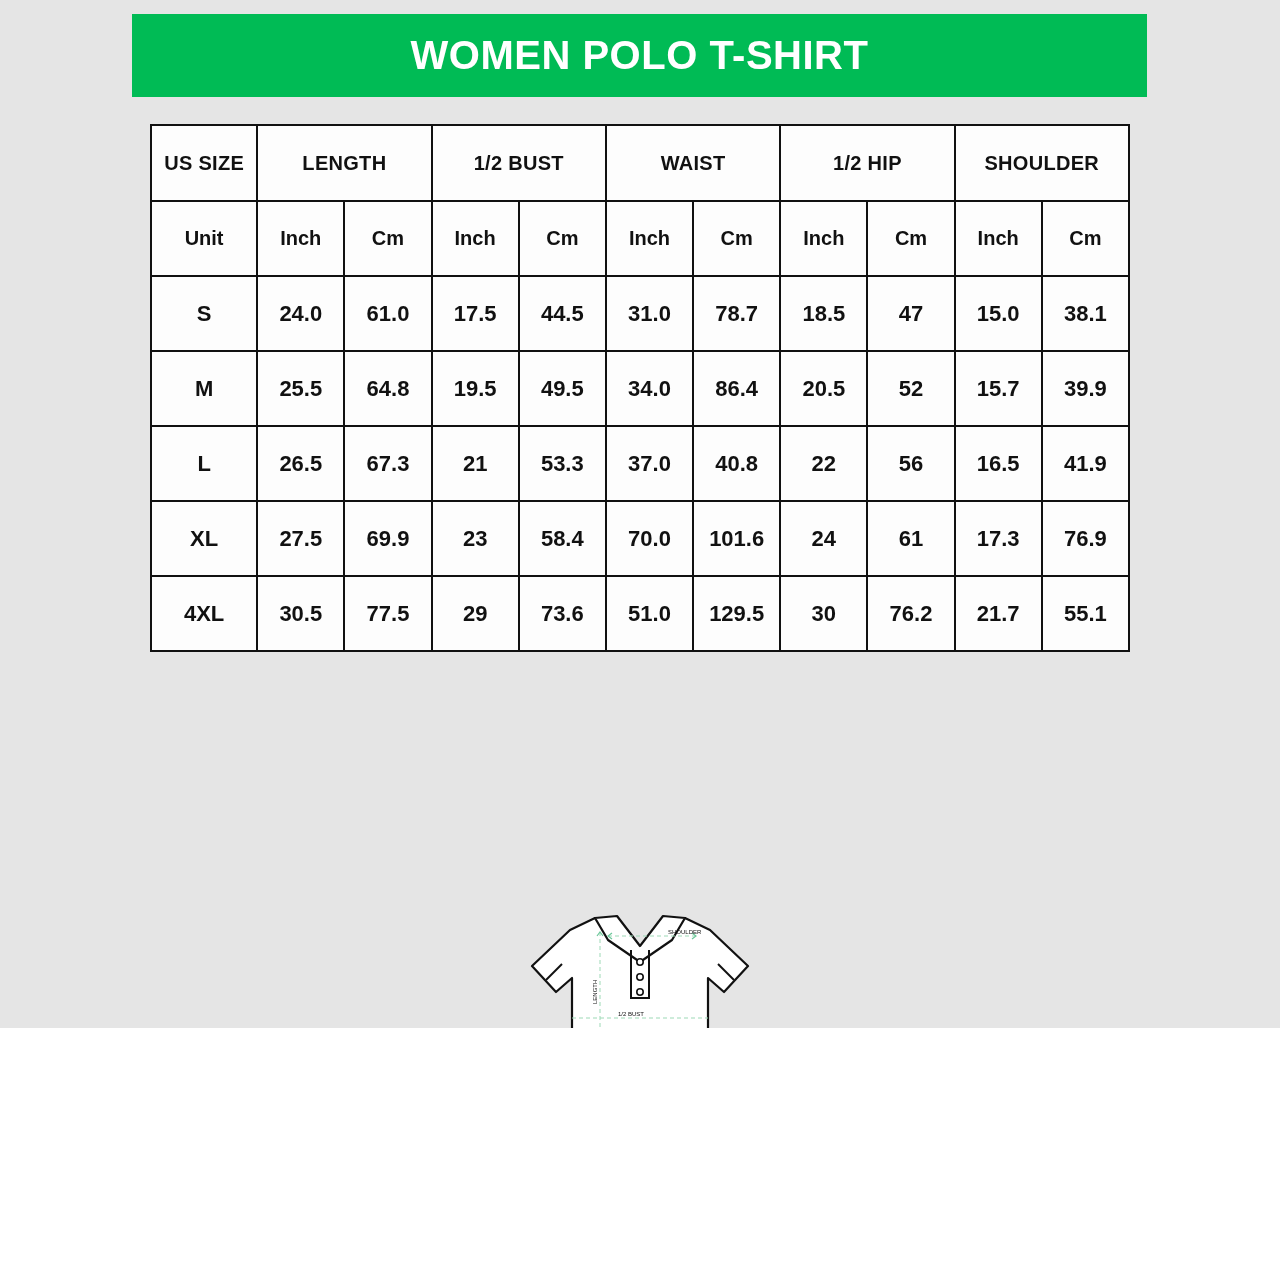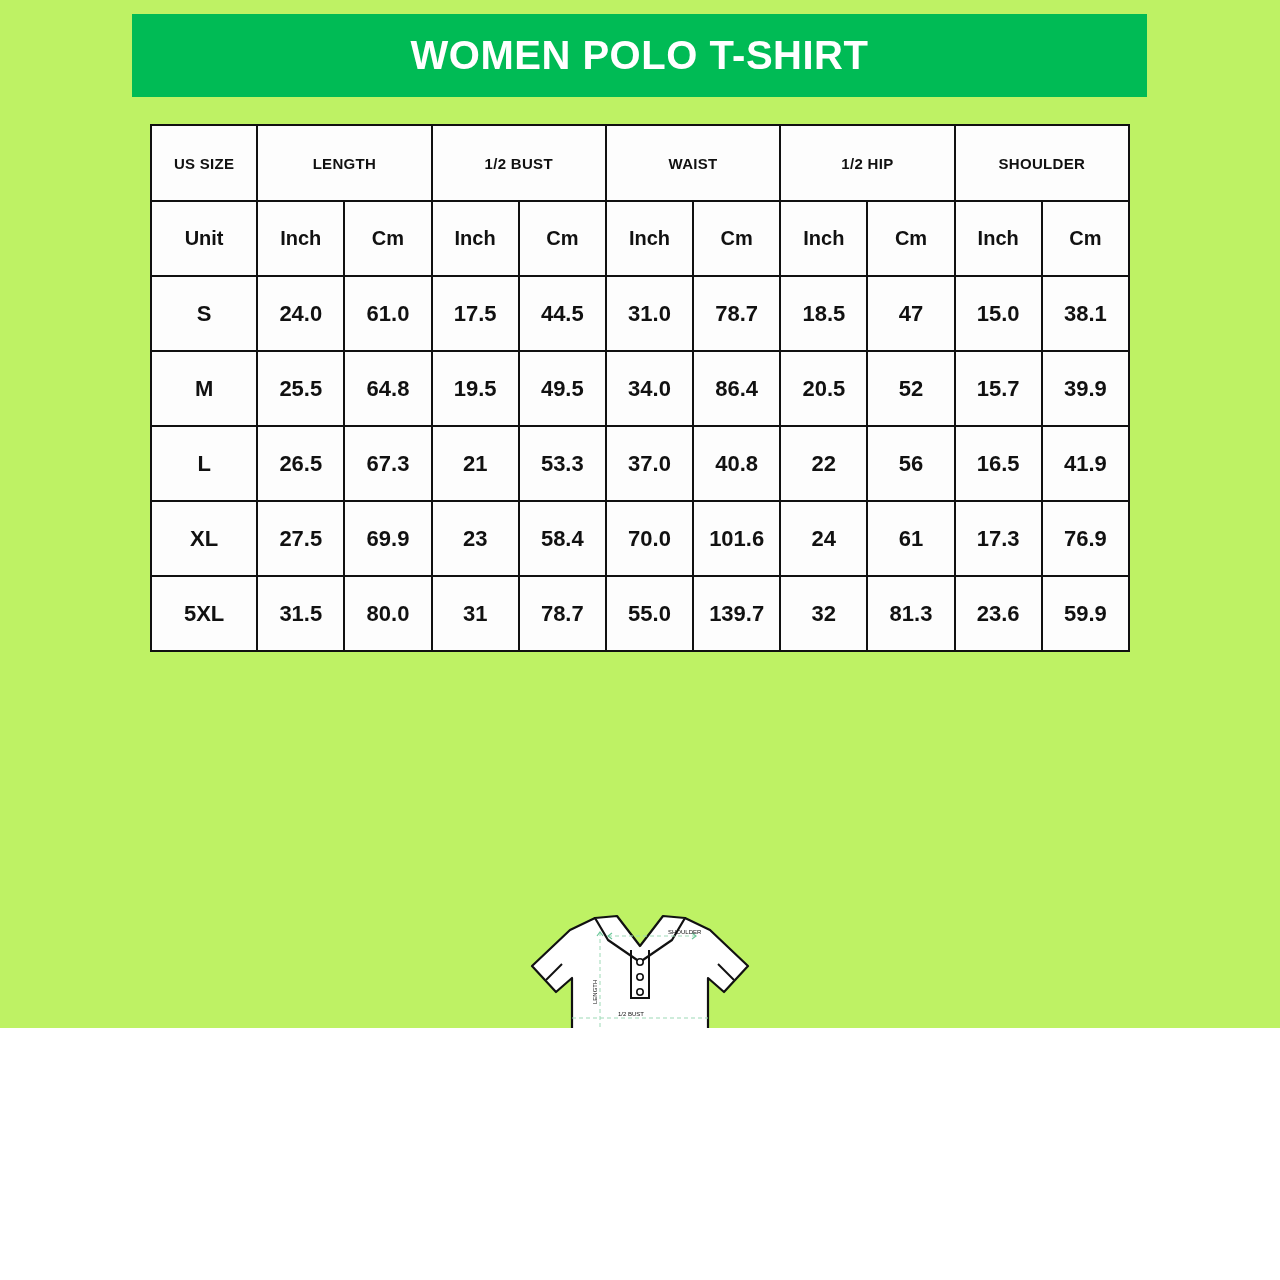--- a/index.html
+++ b/index.html
@@ -8,21 +8,21 @@
     padding: 0;
     width: 1280px;
     height: 1280px;
     background: #ffffff;
     font-family: "Liberation Sans", sans-serif;
   }
   .page {
     position: relative;
     width: 1280px;
     height: 1028px;
-    background: #bef264;
+    background: #e5e5e5;
     overflow: hidden;
   }
 
   
   .banner {
     position: absolute;
     left: 132px;
     top: 14px;
     width: 1015px;
     height: 83px;
@@ -55,21 +55,21 @@
     border: 2px solid #111111;
     text-align: center;
     vertical-align: middle;
     font-family: "Liberation Sans", sans-serif;
     color: #111111;
     background: #fdfdfd;
   }
   
   tr.group-row th {
     height: 76px;
-    font-size: 15px;
+    font-size: 20px;
     font-weight: bold;
     letter-spacing: 0.3px;
   }
   
   tr.unit-row td {
     height: 75px;
     font-size: 20px;
     font-weight: bold;
   }
   
@@ -205,31 +205,31 @@
           <td>23</td>
           <td>58.4</td>
           <td>70.0</td>
           <td>101.6</td>
           <td>24</td>
           <td>61</td>
           <td>17.3</td>
           <td>76.9</td>
         </tr>
         <tr class="data-row">
-          <td class="size-cell">5XL</td>
-          <td>31.5</td>
-          <td>80.0</td>
-          <td>31</td>
-          <td>78.7</td>
-          <td>55.0</td>
-          <td>139.7</td>
-          <td>32</td>
-          <td>81.3</td>
-          <td>23.6</td>
-          <td>59.9</td>
+          <td class="size-cell">4XL</td>
+          <td>30.5</td>
+          <td>77.5</td>
+          <td>29</td>
+          <td>73.6</td>
+          <td>51.0</td>
+          <td>129.5</td>
+          <td>30</td>
+          <td>76.2</td>
+          <td>21.7</td>
+          <td>55.1</td>
         </tr>
       </tbody>
     </table>
   </div>
 
   <div class="shirt-area">
     <svg class="shirt-svg" width="280" height="300" viewBox="0 0 280 300">
 
       <path d="M95 30 L70 42 L32 78 L56 104 L72 90 L72 288 L208 288 L208 90 L224 104 L248 78 L210 42 L185 30 L140 58 Z" fill="#ffffff" stroke="#111111" stroke-width="2.2" stroke-linejoin="round"></path>
 

